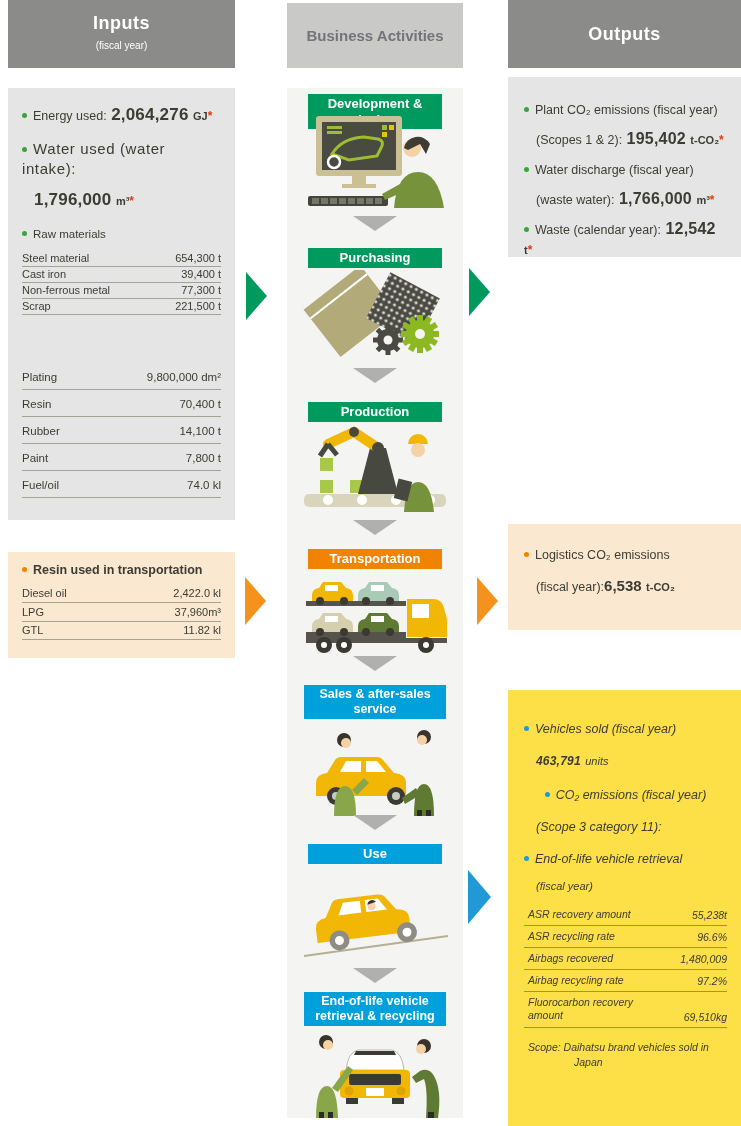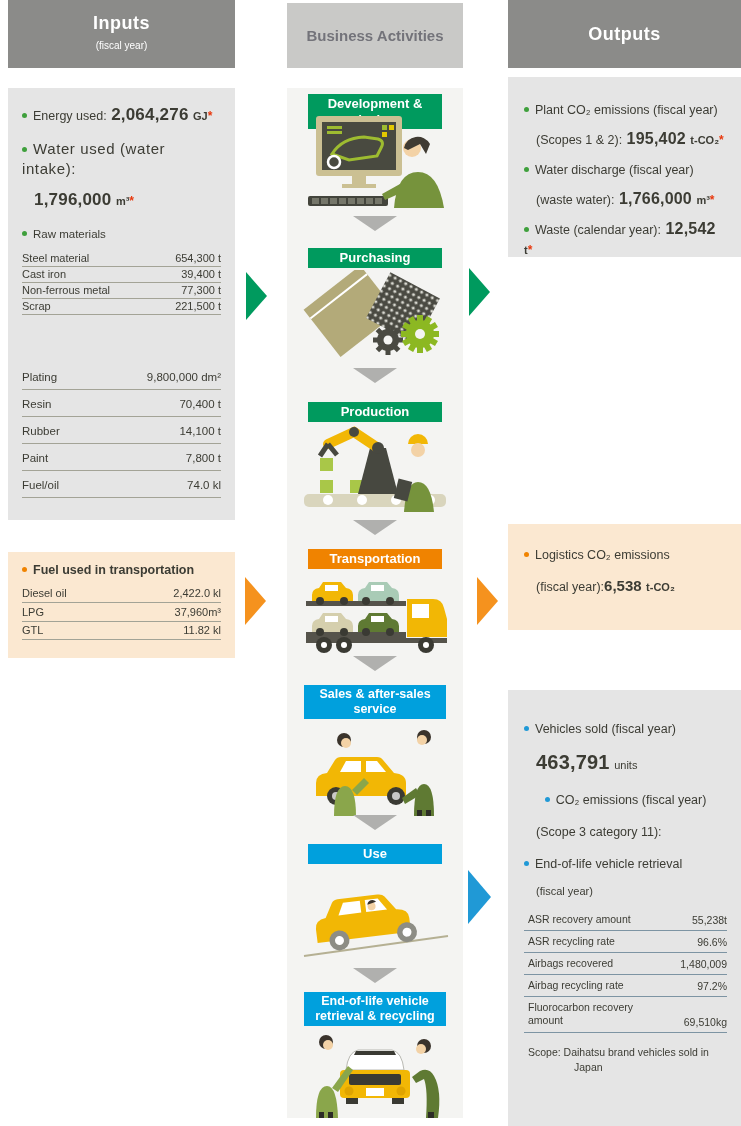--- a/index.html
+++ b/index.html
@@ -12,21 +12,21 @@
   #hdr-outputs{left:508px;top:0;width:233px;height:68px;display:flex;align-items:center;justify-content:center;}
   #hdr-business{left:287px;top:3px;width:176px;height:65px;background:#c9c9c7;color:#73737a;
                 display:flex;align-items:center;justify-content:center;font-weight:bold;font-size:15px;}
   .hdr-title{font-size:18px;font-weight:bold;letter-spacing:.5px;padding-top:13px;}
   .hdr-title2{font-size:18px;font-weight:bold;letter-spacing:.5px;}
   .hdr-sub{font-size:10px;margin-top:6px;}
   
   .panel{position:absolute;box-sizing:border-box;}
   .green-bg{background:#e5e5e5;}
   .orange-bg{background:#fbe8d1;}
-  .blue-bg{background:#e5e5e5;}
+  .blue-bg{background:#fde047;font-style:italic;}
   #box-inputs-main{left:8px;top:88px;width:227px;height:432px;padding:16px 14px 0 14px;}
   #box-inputs-fuel{left:8px;top:552px;width:227px;height:106px;padding:11px 14px 0 14px;}
   #box-out-plant{left:508px;top:77px;width:233px;height:180px;padding:22px 14px 0 16px;}
   #box-out-logistics{left:508px;top:524px;width:233px;height:106px;padding:20px 14px 0 16px;}
   #box-out-vehicles{left:508px;top:690px;width:233px;height:436px;padding:28px 14px 0 16px;}
   
   .line{margin-bottom:10px;line-height:1.25;}
   .lbl{font-size:12.5px;}
   .lbl-wide{font-size:15px;letter-spacing:.6px;}
   .big{font-size:17px;font-weight:bold;letter-spacing:.2px;}
@@ -138,21 +138,21 @@
         </div>
       <div class="trow">
           <span class="tname">Fuel/oil</span>
           <span class="tval">74.0 kl</span>
         </div>
     </div>
   </div>
 
   <div class="panel orange-bg" id="box-inputs-fuel">
     <div class="line" style="font-weight:bold;font-size:12.5px;margin-bottom:6px;">
-      <span class="bullet b-orange"></span><span>Fuel used in transportation</span>
+      <span class="bullet b-orange"></span><span>Resin used in transportation</span>
     </div>
     <div class="tbl" id="fuel-tbl">
       <div class="trow">
           <span class="tname">Diesel oil</span>
           <span class="tval">2,422.0 kl</span>
         </div>
       <div class="trow">
           <span class="tname">LPG</span>
           <span class="tval">37,960m³</span>
         </div>
@@ -400,21 +400,21 @@
       <span class="lbl">(fiscal year):</span><span class="med">6,538</span>
       <span class="unit">t-CO₂</span>
     </div>
   </div>
 
   <div class="panel blue-bg" id="box-out-vehicles">
     <div class="line">
       <span class="bullet b-blue"></span><span class="lbl">Vehicles sold (fiscal year)</span>
     </div>
     <div class="line indent" style="margin-top:12px;">
-      <span class="big" style="font-size:20px;">463,791</span>
+      <span class="big" style="font-size:12px;">463,791</span>
       <span class="lbl" style="font-size:11px;">units</span>
     </div>
     <div class="line" style="margin-top:14px;text-align:center;">
       <span class="bullet b-blue"></span><span class="lbl">CO₂ emissions (fiscal year)</span>
     </div>
     <div class="line indent" style="margin-top:12px;">
       <span class="lbl">(Scope 3 category 11):</span>
     </div>
     <div class="line" style="margin-top:12px;">
       <span class="bullet b-blue"></span><span class="lbl">End-of-life vehicle retrieval</span>

